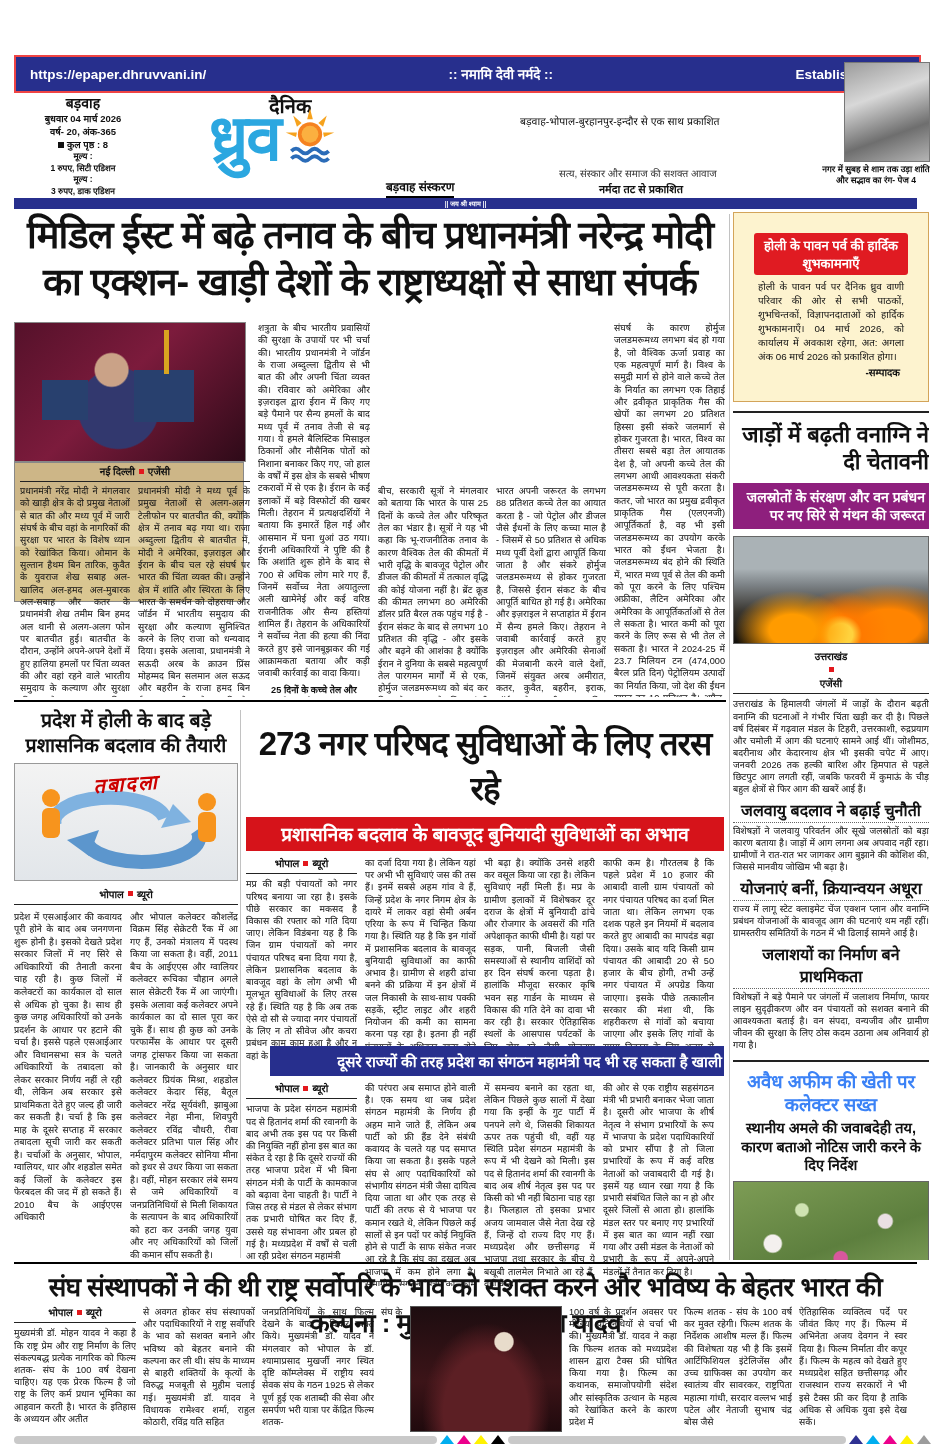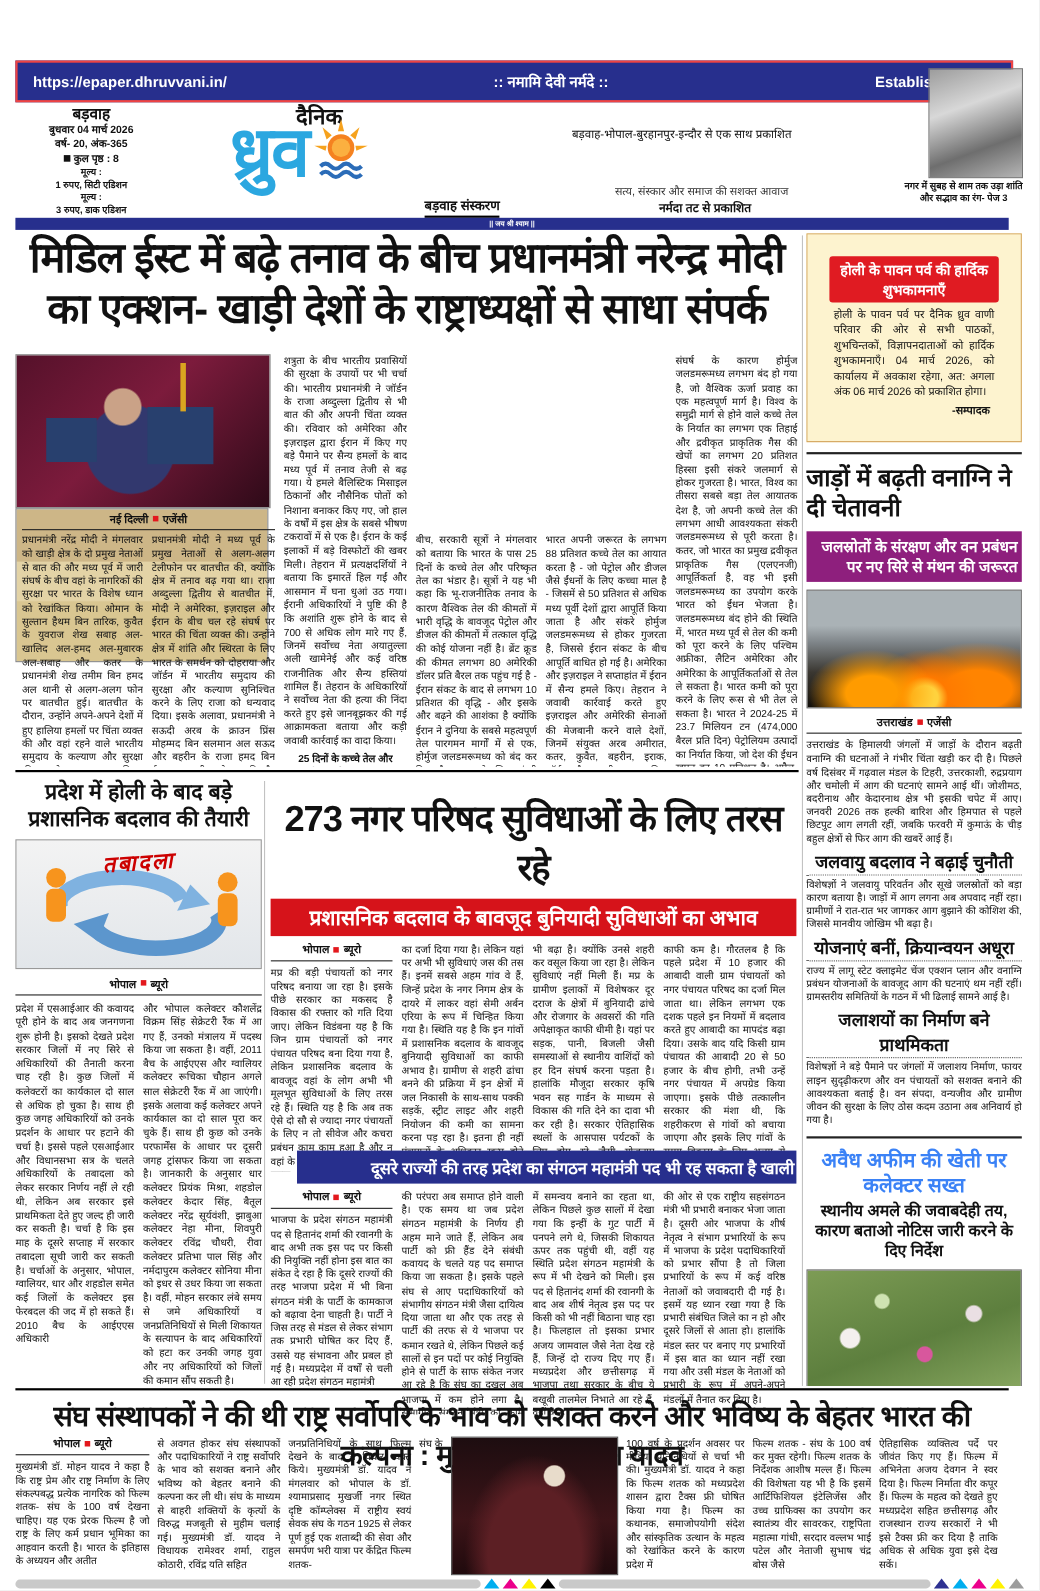--- a/index.html
+++ b/index.html
@@ -79,21 +79,21 @@
   .bj-cols{margin-top:6px;}
   .bj-col{height:204px;}
   
   .sidebar{position:absolute;left:733px;top:212px;width:196px;height:1048px;overflow:hidden;}
   .holi{border:1px solid #d3a45a;background:#fdf3cf;padding:20px;}
   .holi-h{background:#e01b22;color:#fff;font-size:13px;font-weight:800;text-align:center;
           padding:3px 2px;border-radius:3px;}
   .holi-b{font-size:9.8px;text-align:justify;line-height:1.42;padding:5px 4px 0;}
   .holi-s{text-align:right;font-weight:bold;font-size:10px;padding:2px 8px 2px 0;}
   .sb-div{height:2px;background:#222;margin:9px 0;}
-  .fire-h{font-size:22px;font-weight:800;text-align:left;line-height:1.22;}
+  .fire-h{font-size:22px;font-weight:800;text-align:right;line-height:1.22;}
   .fire-box{background:#8e1f7d;color:#fff;font-size:14px;font-weight:800;text-align:right;
             line-height:1.3;padding:5px 4px;margin:7px 0;}
   .fire-img{height:106px;border:1px solid #666;
      background:radial-gradient(ellipse at 30% 88%,#ff9b00 0 12%,transparent 30%),
                 radial-gradient(ellipse at 55% 92%,#ffd23d 0 8%,#ff7a00 14%,transparent 32%),
                 radial-gradient(ellipse at 80% 85%,#ff8400 0 14%,transparent 34%),
                 linear-gradient(180deg,#aab2b6 0 30%,#7d8387 45%,#3a3731 70%,#120f0a);}
   .sb-p{font-size:9.2px;line-height:1.31;text-align:justify;margin:2px 0;}
   .opium-h{color:#3b82f6;font-size:18.5px;font-weight:800;text-align:center;line-height:1.2;}
   .opium-s{font-size:14.5px;font-weight:800;text-align:center;line-height:1.3;margin-top:3px;}
@@ -155,21 +155,21 @@
         <circle cx="30" cy="28" r="9" fill="#fbb040"></circle>
         <path d="M10 46 q5 -5 10 0 t10 0 t10 0 t10 0" stroke="#2b6cb8" stroke-width="4" fill="none"></path>
         <path d="M10 54 q5 -5 10 0 t10 0 t10 0 t10 0" stroke="#2b6cb8" stroke-width="4" fill="none"></path>
       </svg>
     </div>
     <div class="pub-line">बड़वाह-भोपाल-बुरहानपुर-इन्दौर से एक साथ प्रकाशित</div>
     <div class="edition">बड़वाह संस्करण</div>
     <div class="tagline1">सत्य, संस्कार और समाज की सशक्त आवाज</div>
     <div class="tagline2">नर्मदा तट से प्रकाशित</div>
     <div class="mh-photo"></div>
-    <div class="mh-cap">नगर में सुबह से शाम तक उड़ा शांति और सद्भाव का रंग- पेज 3</div>
+    <div class="mh-cap">नगर में सुबह से शाम तक उड़ा शांति और सद्भाव का रंग- पेज 4</div>
   </div>
 
   <div class="strip">|| जय श्री श्याम ||</div>
 
   <div class="lead-head">मिडिल ईस्ट में बढ़े तनाव के बीच प्रधानमंत्री नरेन्द्र मोदी का एक्शन- खाड़ी देशों के राष्ट्राध्यक्षों से साधा संपर्क</div>
   <div class="leadbody">
     <div class="ls-p1"></div>
     <div class="ls-by byline">
       <span>नई दिल्ली</span>
       <span class="sq"></span>
@@ -261,21 +261,21 @@
     <div class="holi">
       <div class="holi-h">होली के पावन पर्व की हार्दिक शुभकामनाएँ</div>
       <div class="holi-b">होली के पावन पर्व पर दैनिक ध्रुव वाणी परिवार की ओर से सभी पाठकों, शुभचिन्तकों, विज्ञापनदाताओं को हार्दिक शुभकामनाएँ। 04 मार्च 2026, को कार्यालय में अवकाश रहेगा, अत: अगला अंक 06 मार्च 2026 को प्रकाशित होगा।</div>
       <div class="holi-s">-सम्पादक</div>
     </div>
     <div class="sb-div"></div>
     <div>
       <div class="fire-h">जाड़ों में बढ़ती वनाग्नि ने दी चेतावनी</div>
       <div class="fire-box">जलस्रोतों के संरक्षण और वन प्रबंधन पर नए सिरे से मंथन की जरूरत</div>
       <div class="fire-img"></div>
-      <div class="byline" style="margin-top:5px;">
+      <div class="byline" style="margin-top:5px;flex-direction:column;">
         <span>उत्तराखंड</span>
         <span class="sq"></span>
         <span>एजेंसी</span>
       </div>
       <div class="sb-p">उत्तराखंड के हिमालयी जंगलों में जाड़ों के दौरान बढ़ती वनाग्नि की घटनाओं ने गंभीर चिंता खड़ी कर दी है। पिछले वर्ष दिसंबर में गढ़वाल मंडल के टिहरी, उत्तरकाशी, रुद्रप्रयाग और चमोली में आग की घटनाएं सामने आई थीं। जोशीमठ, बदरीनाथ और केदारनाथ क्षेत्र भी इसकी चपेट में आए। जनवरी 2026 तक हल्की बारिश और हिमपात से पहले छिटपुट आग लगती रहीं, जबकि फरवरी में कुमाऊं के चीड़ बहुल क्षेत्रों से फिर आग की खबरें आई हैं।</div>
       <div class="dotsub">जलवायु बदलाव ने बढ़ाई चुनौती</div>
       <div class="sb-p">विशेषज्ञों ने जलवायु परिवर्तन और सूखे जलस्रोतों को बड़ा कारण बताया है। जाड़ों में आग लगना अब अपवाद नहीं रहा। ग्रामीणों ने रात-रात भर जागकर आग बुझाने की कोशिश की, जिससे मानवीय जोखिम भी बढ़ा है।</div>
       <div class="dotsub">योजनाएं बनीं, क्रियान्वयन अधूरा</div>
       <div class="sb-p">राज्य में लागू स्टेट क्लाइमेट चेंज एक्शन प्लान और वनाग्नि प्रबंधन योजनाओं के बावजूद आग की घटनाएं थम नहीं रहीं। ग्रामस्तरीय समितियों के गठन में भी ढिलाई सामने आई है।</div>
       <div class="dotsub">जलाशयों का निर्माण बने प्राथमिकता</div>

